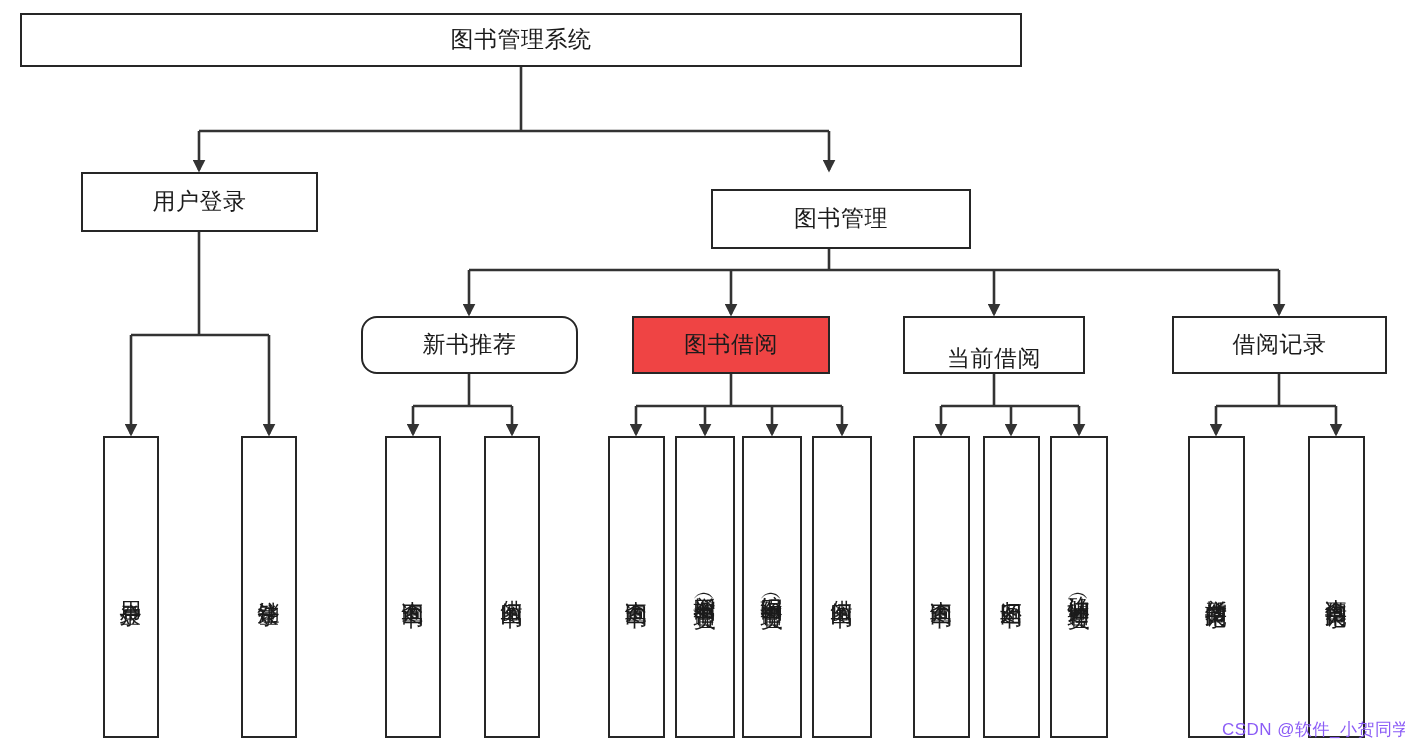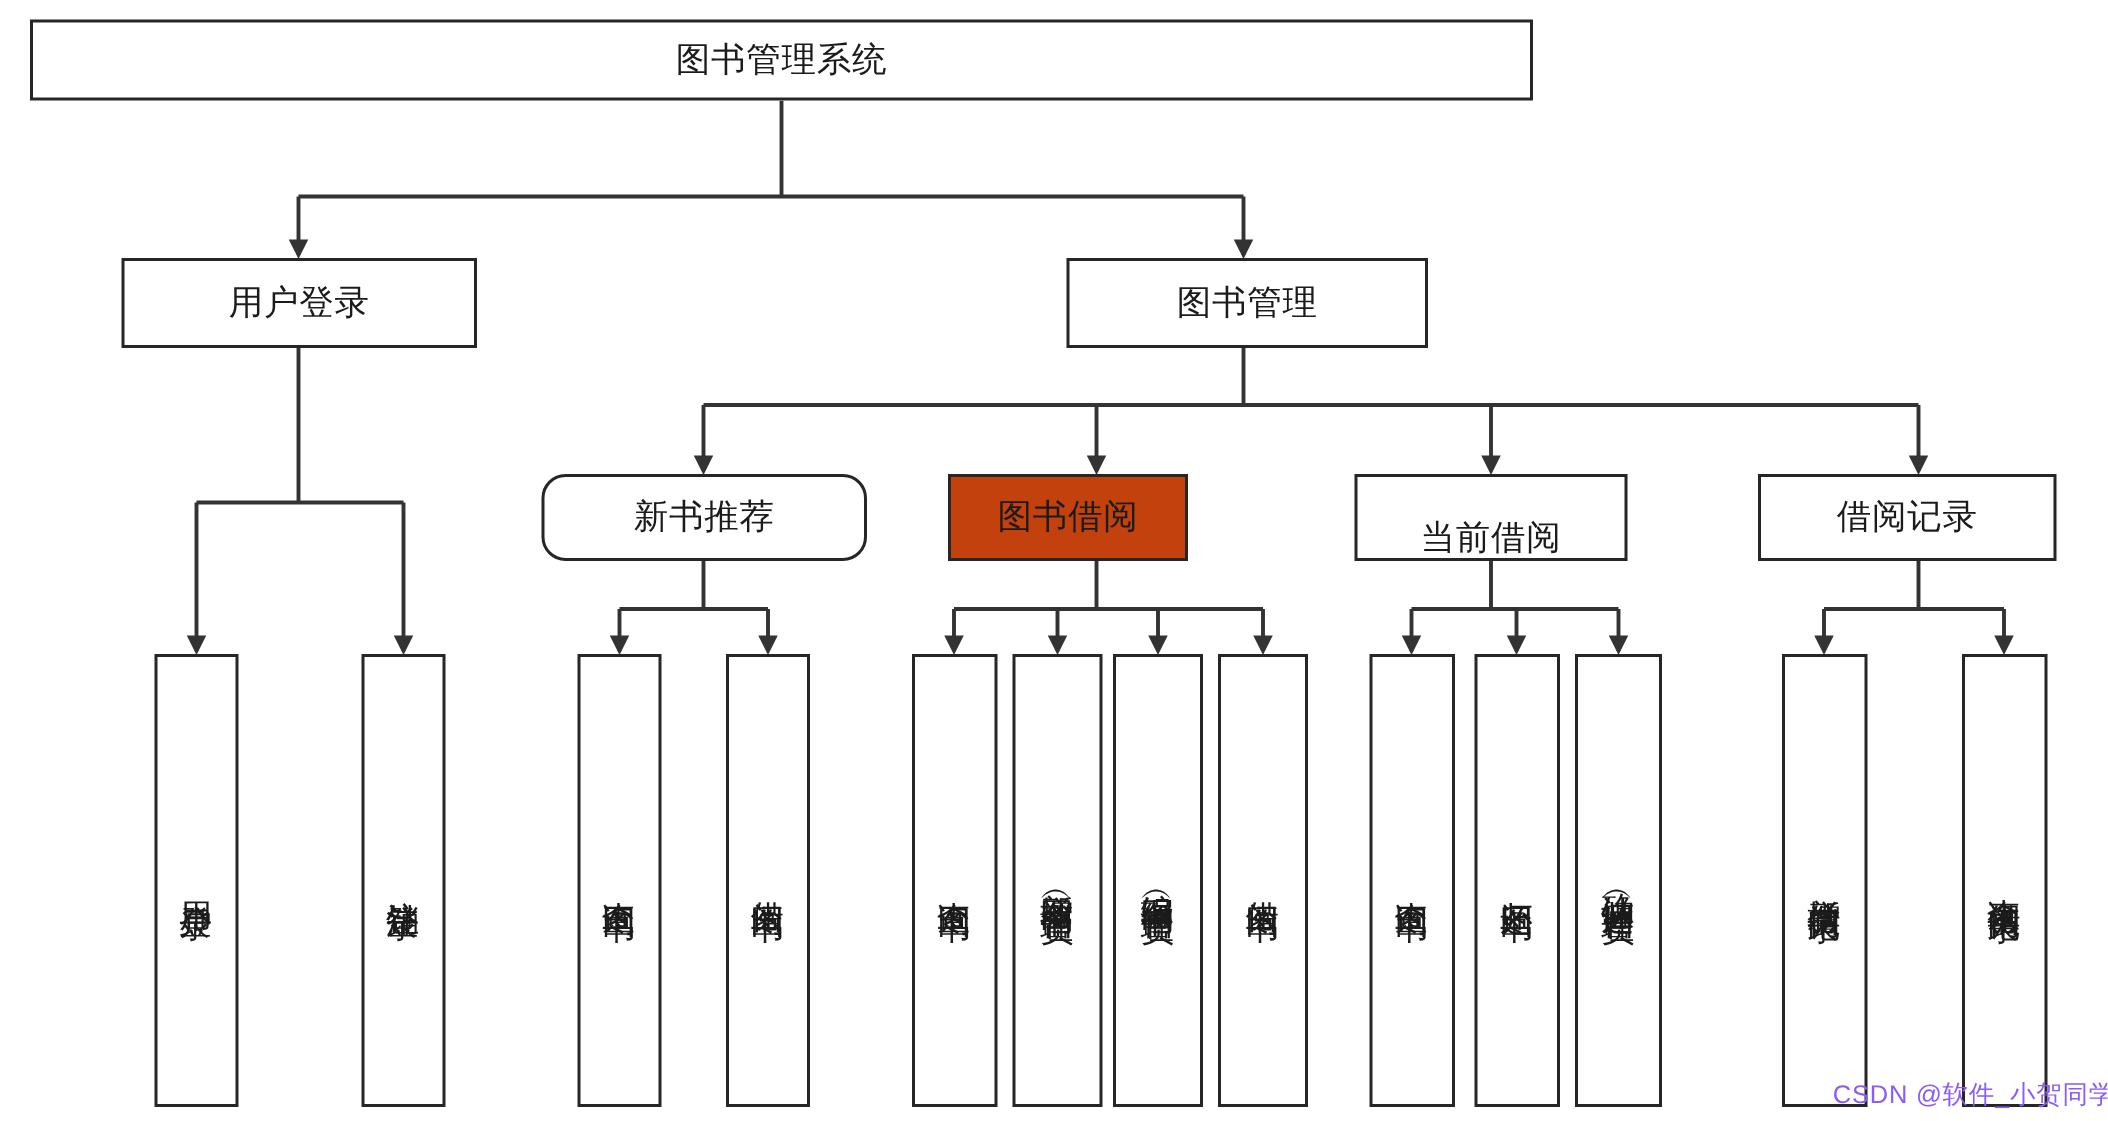--- a/index.html
+++ b/index.html
@@ -122,33 +122,33 @@
       </g>
     </svg>
 
   <div id="nodes-layer">
       <div class="node horizontal" style="left: 20px; top: 13px; width: 1002px; height: 54px; border-color: rgb(38, 38, 38); background: rgb(255, 255, 255);">
         <span class="node-label">图书管理系统</span>
       </div>
       <div class="node horizontal" style="left: 81px; top: 172px; width: 237px; height: 60px; border-color: rgb(38, 38, 38); background: rgb(255, 255, 255);">
         <span class="node-label">用户登录</span>
       </div>
-      <div class="node horizontal" style="left: 711px; top: 172px; width: 241px; height: 60px; border-color: rgb(38, 38, 38); background: rgb(255, 255, 255);">
+      <div class="node horizontal" style="left: 711px; top: 189px; width: 260px; height: 60px; border-color: rgb(38, 38, 38); background: rgb(255, 255, 255);">
         <span class="node-label">图书管理</span>
       </div>
       <div class="node horizontal" style="left: 361px; top: 316px; width: 217px; height: 58px; border-color: rgb(38, 38, 38); background: rgb(255, 255, 255); border-radius: 16px;">
         <span class="node-label">新书推荐</span>
       </div>
-      <div class="node horizontal" style="left: 632px; top: 316px; width: 160px; height: 58px; border-color: rgb(38, 38, 38); background: #c2410c;">
+      <div class="node horizontal" style="left: 632px; top: 316px; width: 198px; height: 58px; border-color: rgb(38, 38, 38); background: #ef4444;">
         <span class="node-label">图书借阅</span>
       </div>
       <div class="node horizontal" style="left: 903px; top: 316px; width: 182px; height: 58px; border-color: rgb(38, 38, 38); background: rgb(255, 255, 255); align-items: flex-end;">
         <span class="node-label">当前借阅</span>
       </div>
-      <div class="node horizontal" style="left: 1172px; top: 316px; width: 199px; height: 58px; border-color: rgb(38, 38, 38); background: rgb(255, 255, 255);">
+      <div class="node horizontal" style="left: 1172px; top: 316px; width: 215px; height: 58px; border-color: rgb(38, 38, 38); background: rgb(255, 255, 255);">
         <span class="node-label">借阅记录</span>
       </div>
       <div class="node vertical" style="left: 103px; top: 436px; width: 56px; height: 302px; border-color: rgb(38, 38, 38); background: rgb(255, 255, 255);">
         <span class="node-label">用户登录</span>
       </div>
       <div class="node vertical" style="left: 241px; top: 436px; width: 56px; height: 302px; border-color: rgb(38, 38, 38); background: rgb(255, 255, 255);">
         <span class="node-label">注销登录</span>
       </div>
       <div class="node vertical" style="left: 385px; top: 436px; width: 56px; height: 302px; border-color: rgb(38, 38, 38); background: rgb(255, 255, 255);">
         <span class="node-label">查询图书</span>

